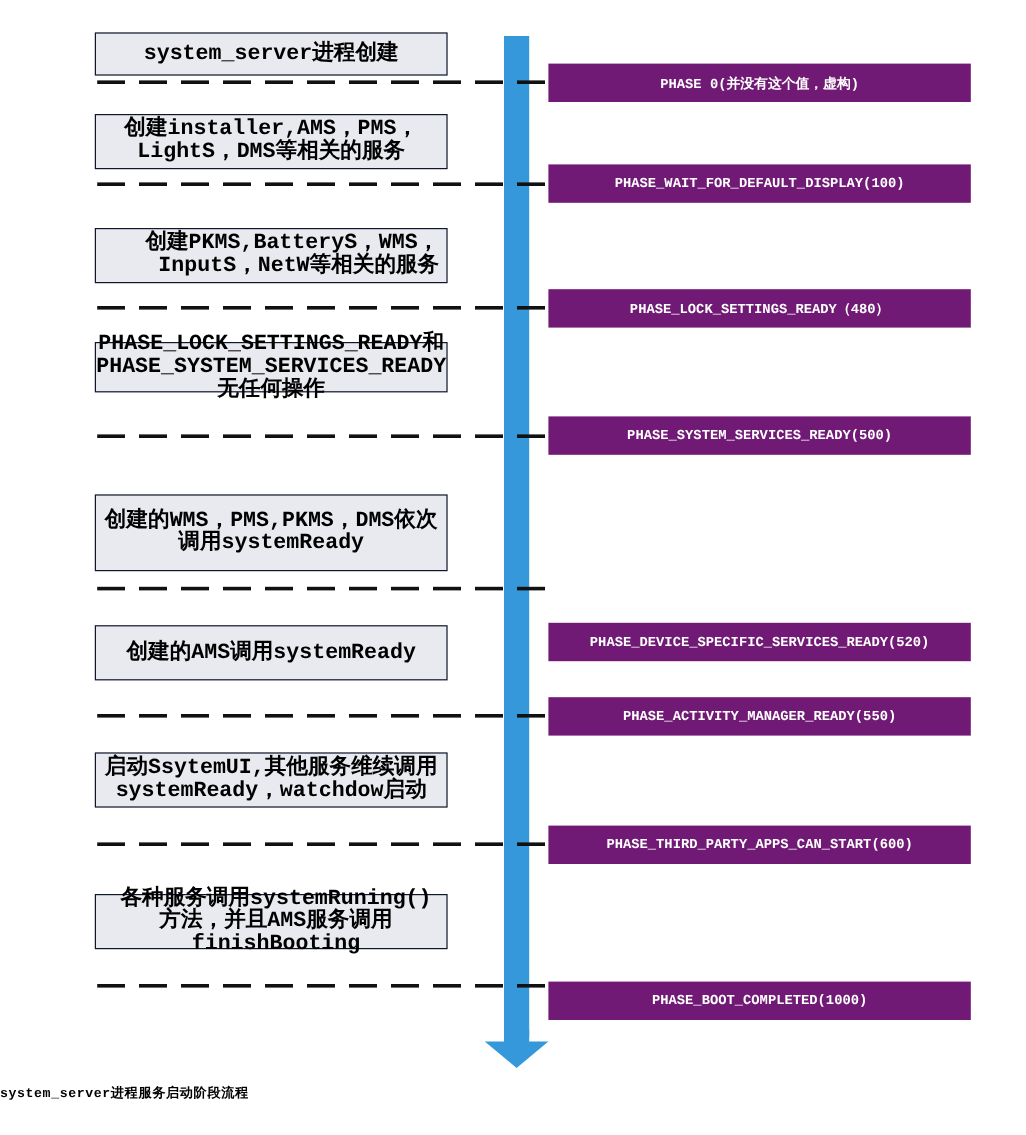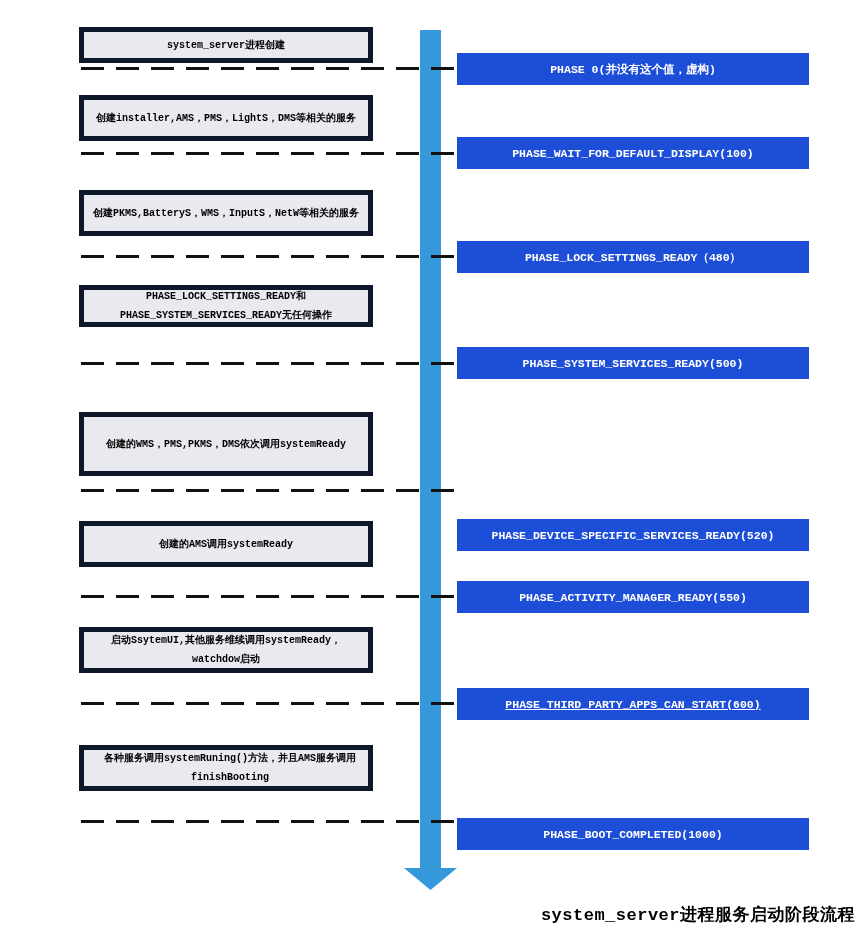--- a/index.html
+++ b/index.html
@@ -38,40 +38,40 @@
   }
   .timeline-arrow svg { display: block; }
 
   
   .desc-box {
     position: absolute;
     left: 79px;
     width: 294px;
     box-sizing: border-box;
     background: #e8eaef;
-    border: 5px solid #0f172a;
+    border: 1px solid #0f172a;
     display: flex;
     align-items: center;
     justify-content: center;
     text-align: center;
     color: #000000;
     font-weight: bold;
-    font-size: 10px;
+    font-size: 18px;
     line-height: 19px;
     padding: 2px 6px;
   }
 
   
   .phase-box {
     position: absolute;
     left: 457px;
     width: 352px;
     height: 32px;
     box-sizing: border-box;
-    background: #1d4ed8;
+    background: #701a75;
     display: flex;
     align-items: center;
     justify-content: center;
     text-align: right;
     color: #ffffff;
     font-weight: bold;
     font-size: 11.5px;
     letter-spacing: 0px;
     white-space: nowrap;
   }
@@ -87,22 +87,22 @@
         #111111 0px, #111111 23px,
         rgba(0,0,0,0) 23px, rgba(0,0,0,0) 35px);
   }
 
   
   .caption {
     position: absolute;
     left: 0;
     top: 903px;
     width: 855px;
-    text-align: right;
-    font-size: 17px;
+    text-align: left;
+    font-size: 11px;
     font-weight: bold;
     color: #000000;
     letter-spacing: 0.5px;
   }
 </style>
 </head>
 <body>
 
 <div id="diagram">
 
@@ -134,18 +134,18 @@
       <div class="desc-box" style="top: 627px; height: 46px;">启动SsytemUI,其他服务维续调用systemReady，watchdow启动</div>
       <div class="desc-box" style="top: 745px; height: 46px; padding-left: 14px;">各种服务调用systemRuning()方法，并且AMS服务调用finishBooting</div>
     </div>
   <div id="phase-layer">
       <div class="phase-box" style="top: 53px;">PHASE  0(并没有这个值，虚构)</div>
       <div class="phase-box" style="top: 137px;">PHASE_WAIT_FOR_DEFAULT_DISPLAY(100)</div>
       <div class="phase-box" style="top: 241px;">PHASE_LOCK_SETTINGS_READY（480）</div>
       <div class="phase-box" style="top: 347px;">PHASE_SYSTEM_SERVICES_READY(500)</div>
       <div class="phase-box" style="top: 474px; margin-top: 45px;">PHASE_DEVICE_SPECIFIC_SERVICES_READY(520)</div>
       <div class="phase-box" style="top: 581px;">PHASE_ACTIVITY_MANAGER_READY(550)</div>
-      <div class="phase-box" style="top: 688px; text-decoration: underline;">PHASE_THIRD_PARTY_APPS_CAN_START(600)</div>
+      <div class="phase-box" style="top: 688px;">PHASE_THIRD_PARTY_APPS_CAN_START(600)</div>
       <div class="phase-box" style="top: 806px; margin-top: 12px;">PHASE_BOOT_COMPLETED(1000)</div>
     </div>
 
   <div class="caption">system_server进程服务启动阶段流程</div>
 </div>
 
 </body></html>

